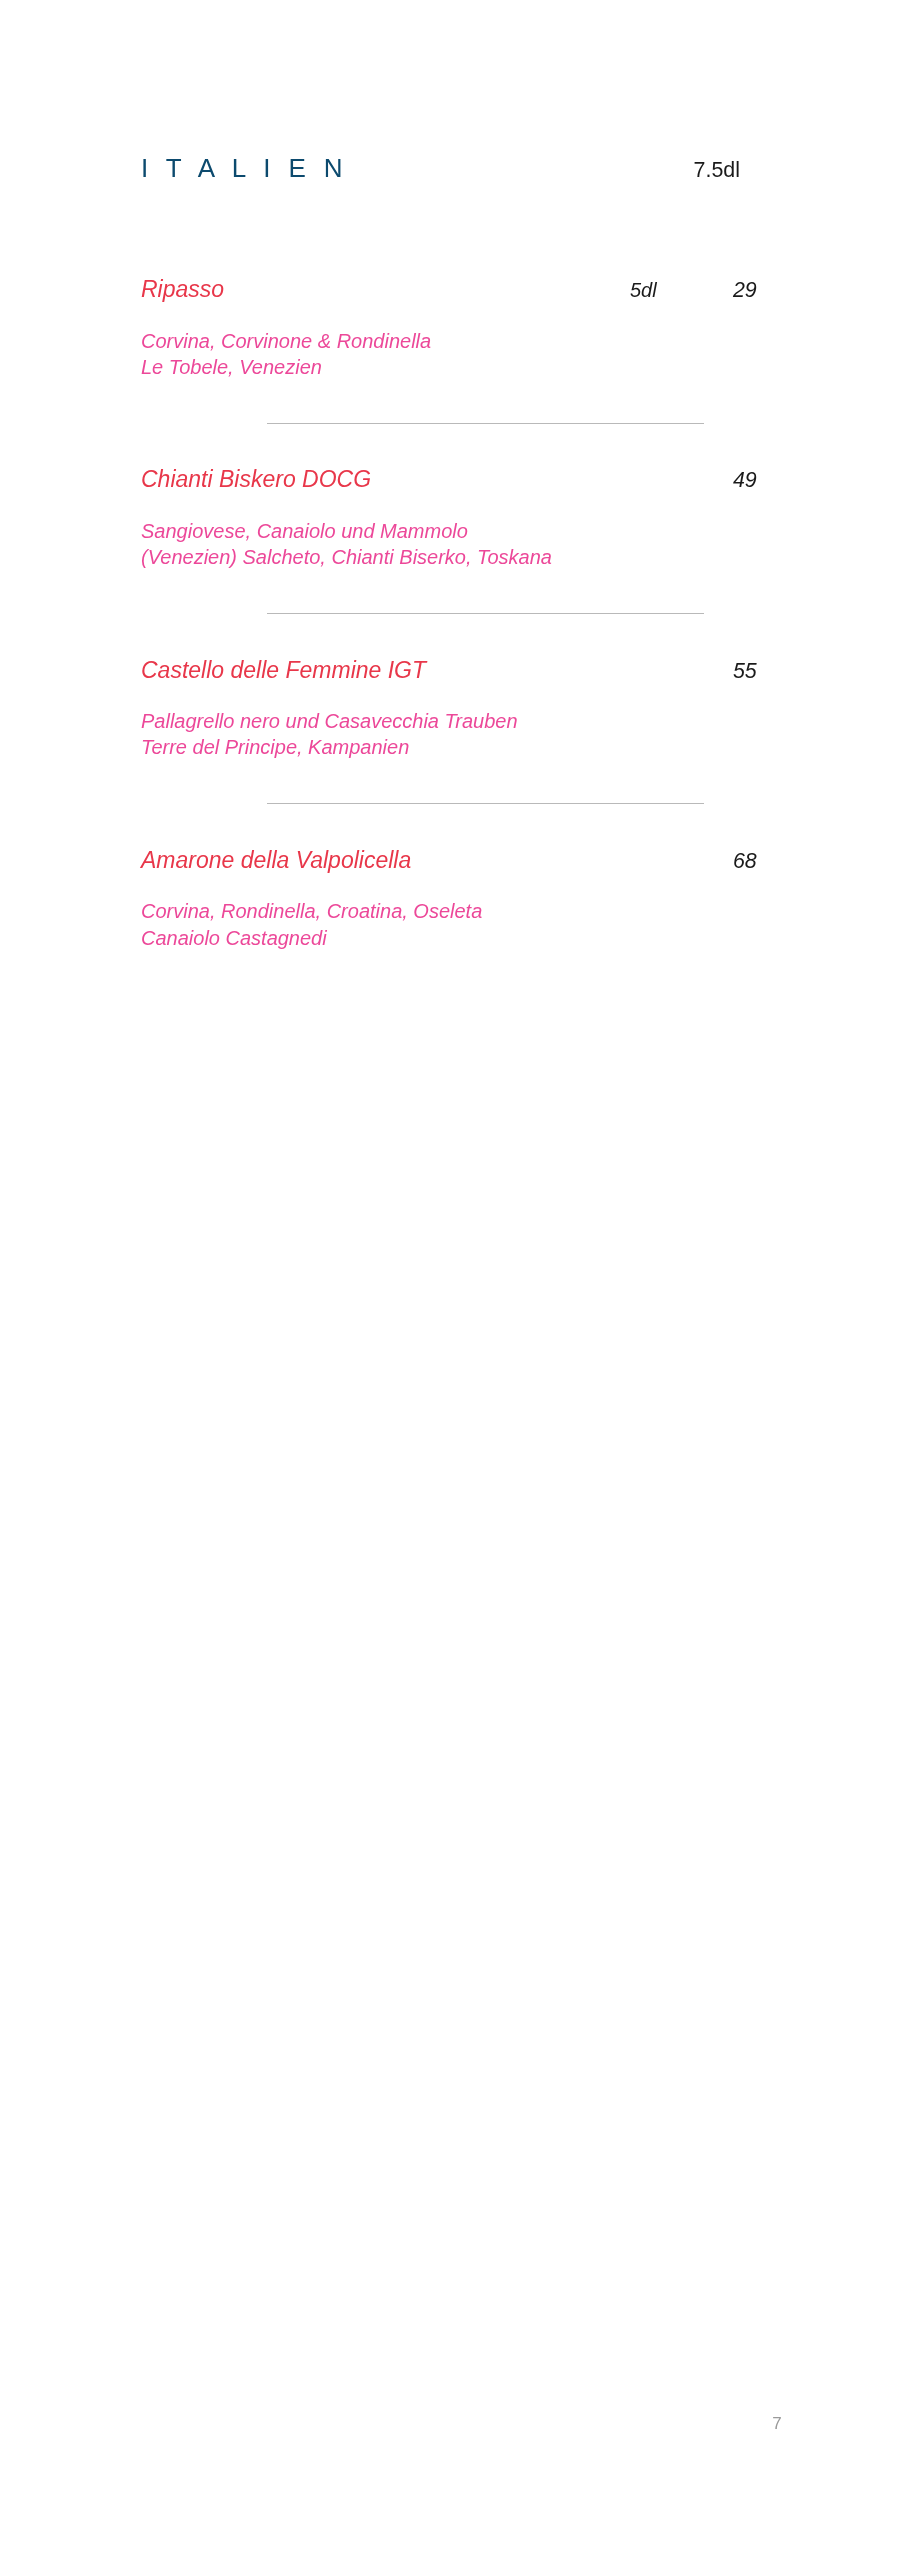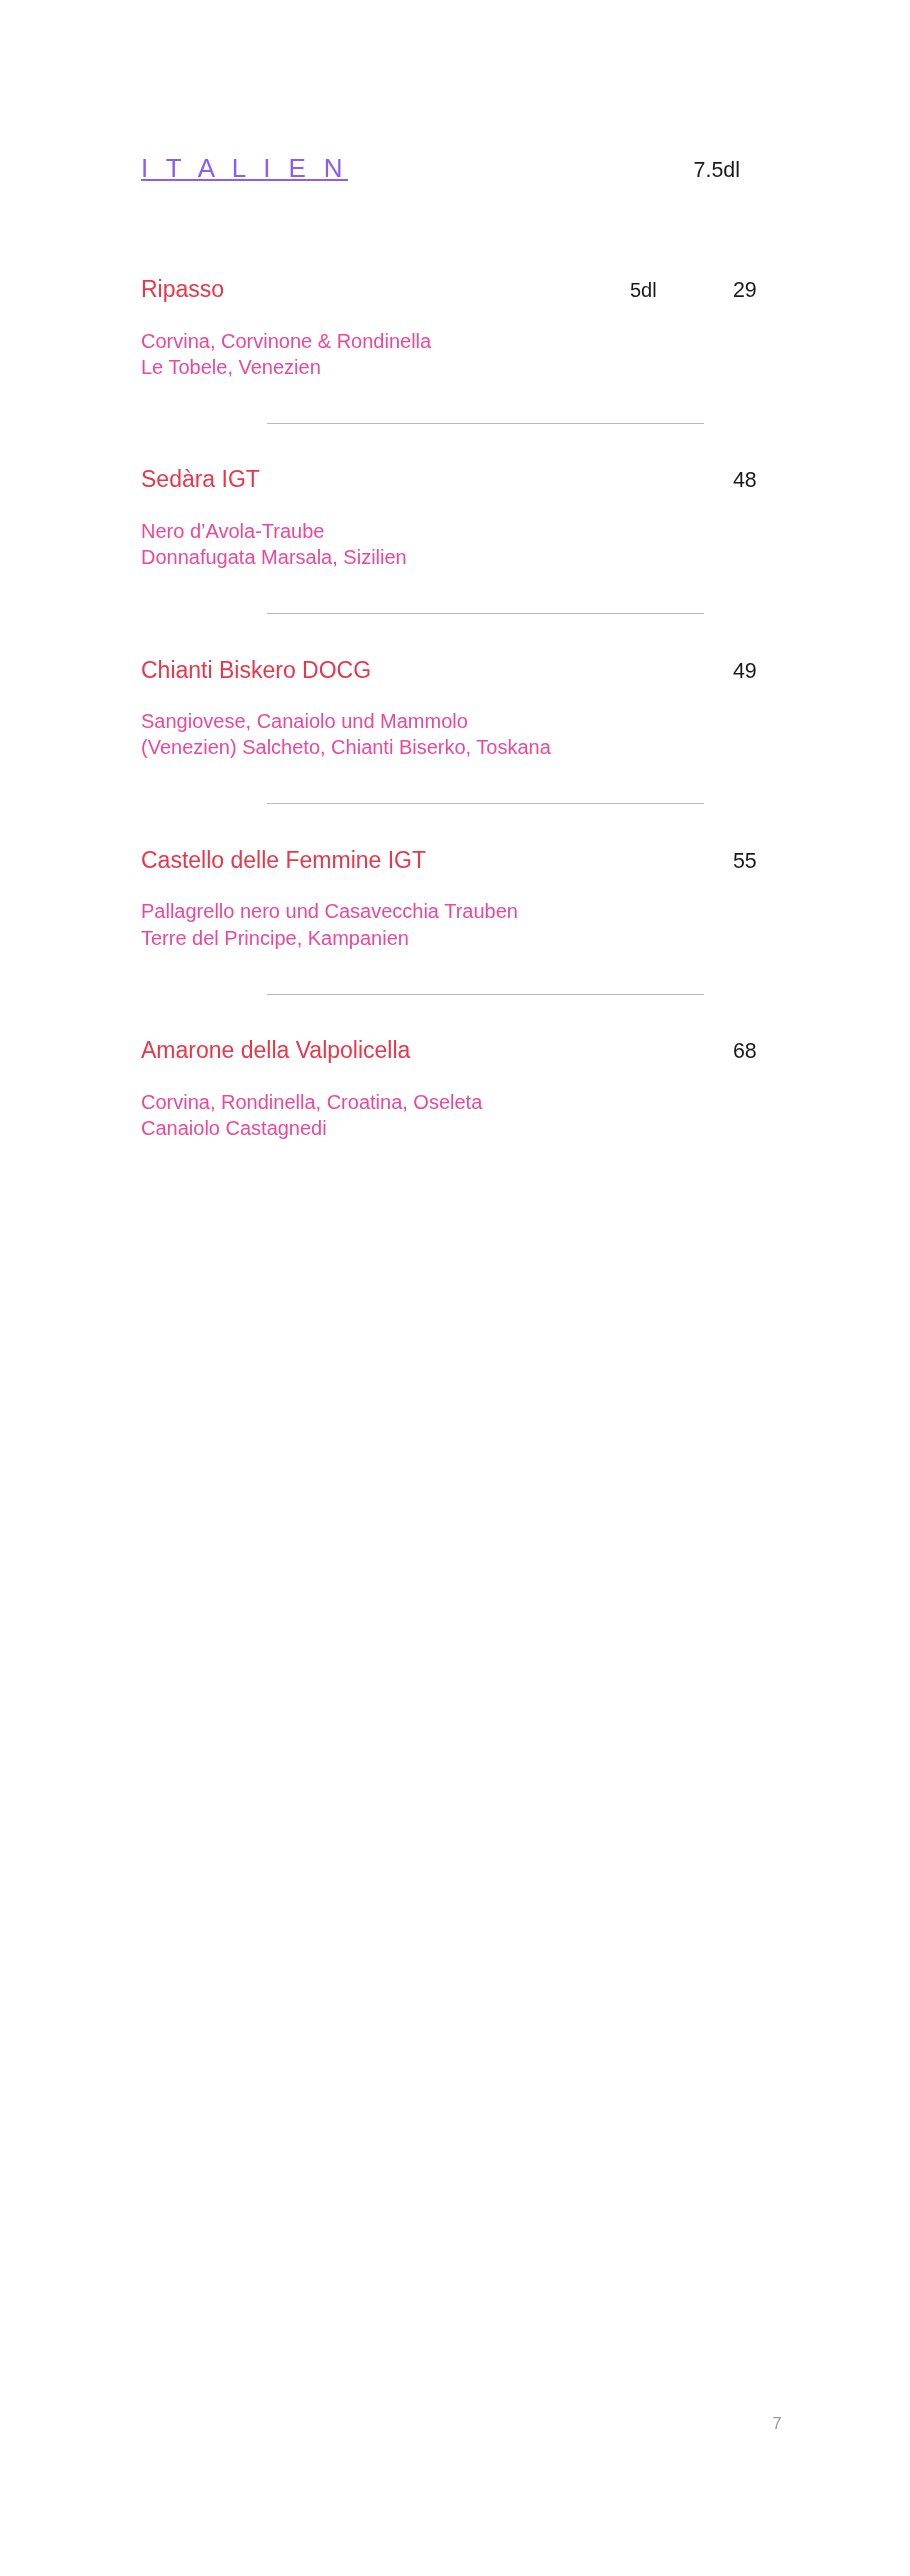--- a/index.html
+++ b/index.html
@@ -29,37 +29,37 @@
     width: 628px;
   }
   
   .section-header {
     display: flex;
     align-items: baseline;
     justify-content: space-between;
     margin-bottom: 92px;
   }
   .section-title {
-    color: #8b5cf6;
+    color: #0c4a6e;
     font-size: 26px;
     letter-spacing: 5.4px;
     font-weight: 400;
-    text-decoration: underline;
   }
   .section-unit {
     color: #1a1a1a;
     font-size: 21.4px;
     font-weight: 400;
     margin-right: 29px;
     margin-left: 44px;
   }
   
   .wine {
     position: relative;
     margin-bottom: 0;
+    font-style: italic;
   }
   .wine-top {
     display: flex;
     align-items: baseline;
     position: relative;
   }
   .wine-name {
     color: #e8374a;
     font-size: 23px;
     font-weight: 400;
@@ -130,33 +130,20 @@
         <div class="wine-sub-unit">5dl</div>
         <div class="wine-price">29</div>
       </div>
       <div class="wine-desc">Corvina, Corvinone &amp; Rondinella
 Le Tobele, Venezien</div>
       <div class="divider-wrap">
         <div class="divider"></div>
       </div>
     </div>
 
-    <div class="wine">
-      <div class="wine-top">
-        <div class="wine-name">Sedàra IGT</div>
-        <div class="wine-spacer"></div>
-        <div class="wine-sub-unit"></div>
-        <div class="wine-price">48</div>
-      </div>
-      <div class="wine-desc">Nero d’Avola-Traube
-Donnafugata Marsala, Sizilien</div>
-      <div class="divider-wrap">
-        <div class="divider"></div>
-      </div>
-    </div>
 
     <div class="wine">
       <div class="wine-top">
         <div class="wine-name">Chianti Biskero DOCG</div>
         <div class="wine-spacer"></div>
         <div class="wine-sub-unit"></div>
         <div class="wine-price">49</div>
       </div>
       <div class="wine-desc">Sangiovese, Canaiolo und Mammolo
  (Venezien) Salcheto, Chianti Biserko, Toskana</div>

